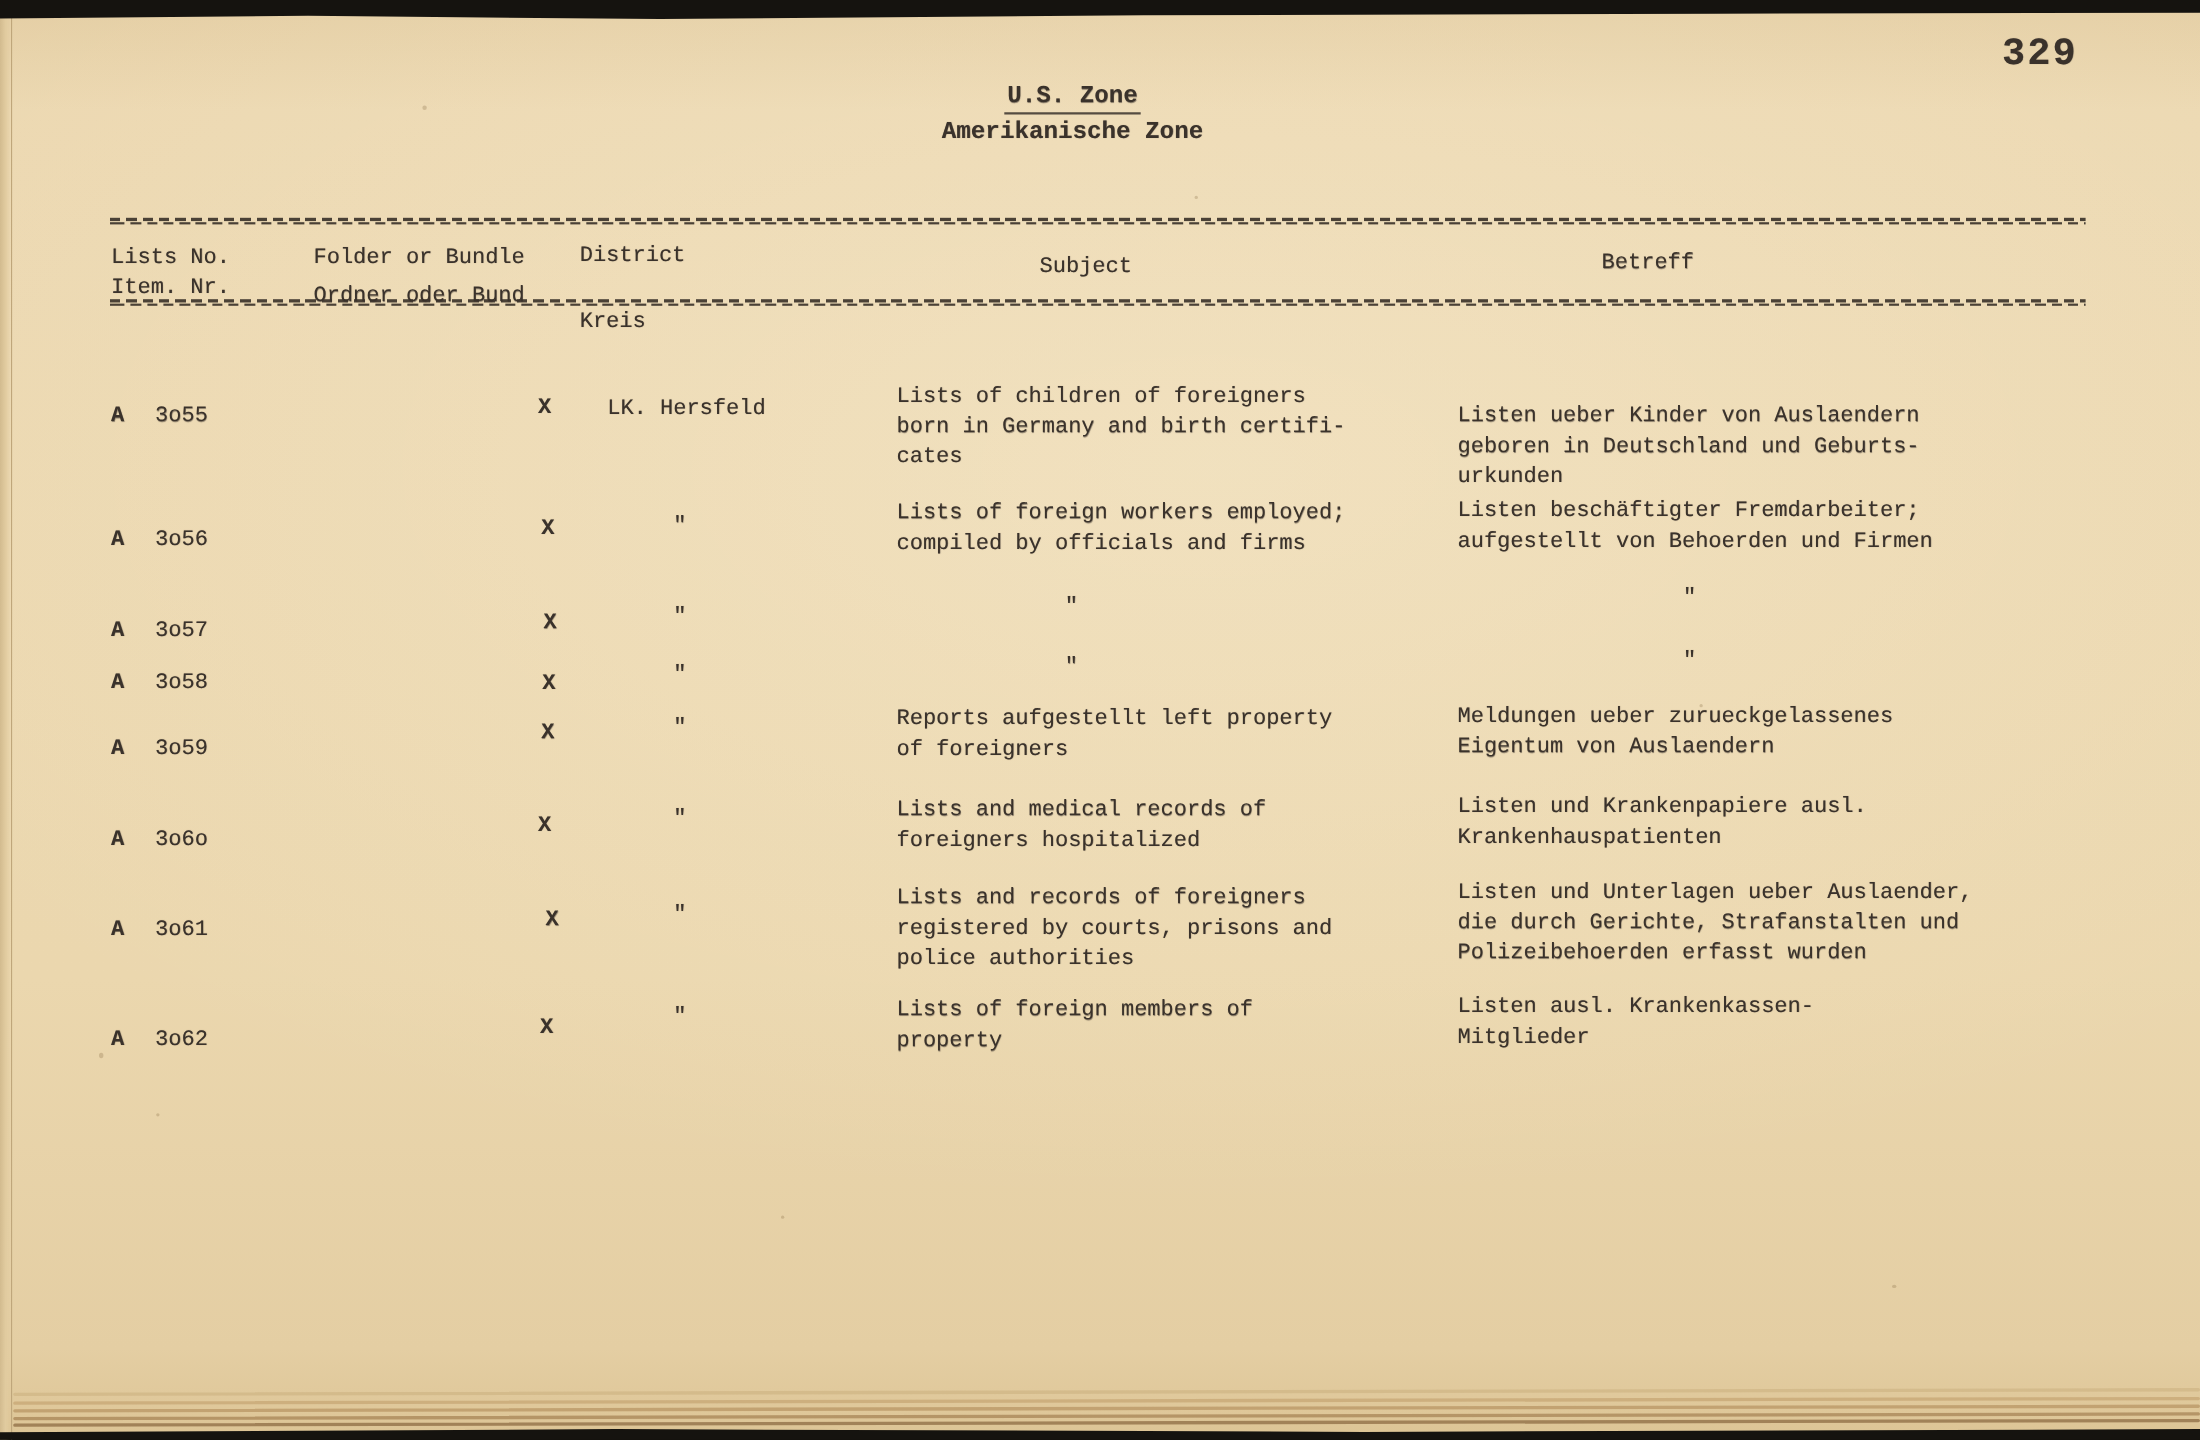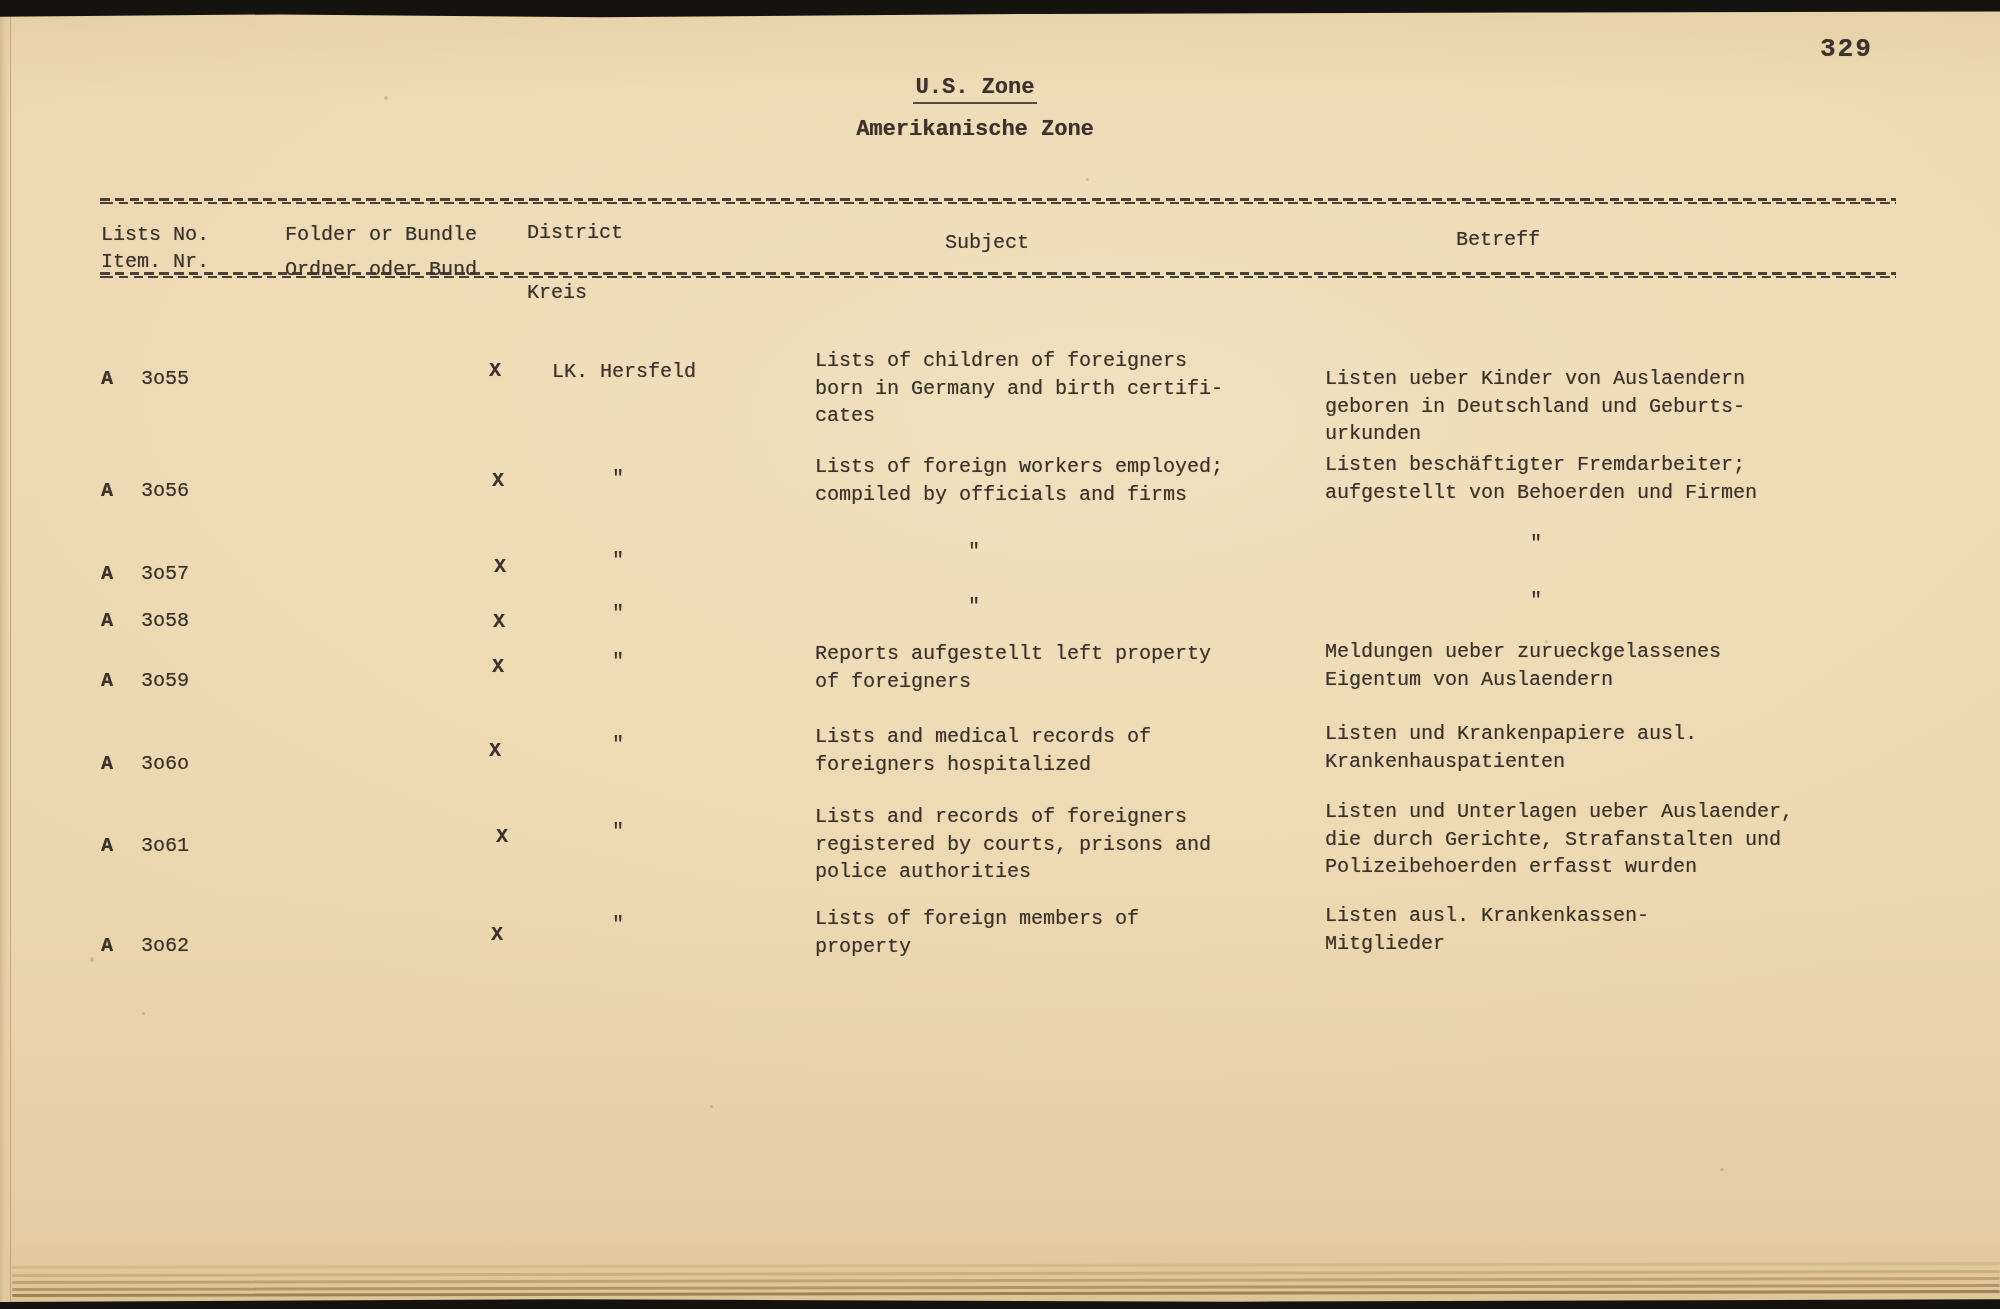--- a/index.html
+++ b/index.html
@@ -38,27 +38,27 @@
 
   
   .ink-layer{
     position:absolute;inset:0;color:#3a322b;filter:blur(0.3px);
   }
   .cell,.hdr,.t{
     position:absolute;white-space:pre-line;
     font:20px/27.5px "Liberation Mono","DejaVu Sans Mono",monospace;
     text-shadow:0.3px 0.4px 0.7px rgba(58,50,43,.55);
   }
-  .page-number{font-size:26px;letter-spacing:2px;font-weight:700;}
+  .page-number{font-size:35px;letter-spacing:2px;font-weight:700;}
   .title-block{position:absolute;top:75px;left:0;width:1950px;text-align:center;}
   .title-line{display:inline-block;font:22px/26px "Liberation Mono","DejaVu Sans Mono",monospace;
     font-weight:700;text-shadow:0.3px 0.4px 0.7px rgba(58,50,43,.55);
     border-bottom:2.5px solid rgba(58,50,43,.85);padding:0 3px 1px 3px;}
   .subtitle-line{display:block;font:22px/27px "Liberation Mono","DejaVu Sans Mono",monospace;
-    font-weight:700;text-shadow:0.3px 0.4px 0.7px rgba(58,50,43,.55);margin-top:12px;text-align:center;}
+    font-weight:700;text-shadow:0.3px 0.4px 0.7px rgba(58,50,43,.55);margin-top:2px;text-align:center;}
   .rule{position:absolute;left:100px;width:1796px;height:7px;}
   .rule i{content:"";position:absolute;left:0;right:0;height:2.7px;
     background:repeating-linear-gradient(90deg,rgba(56,48,40,.9) 0 9.5px,rgba(56,48,40,0) 9.5px 14.8px);}
   .rule i.r2{top:3.8px;background-position:4px 0;}
   .c-letter{font-weight:700;}
   .c-x{font-weight:700;}
 </style>
 </head>
 <body>
 

